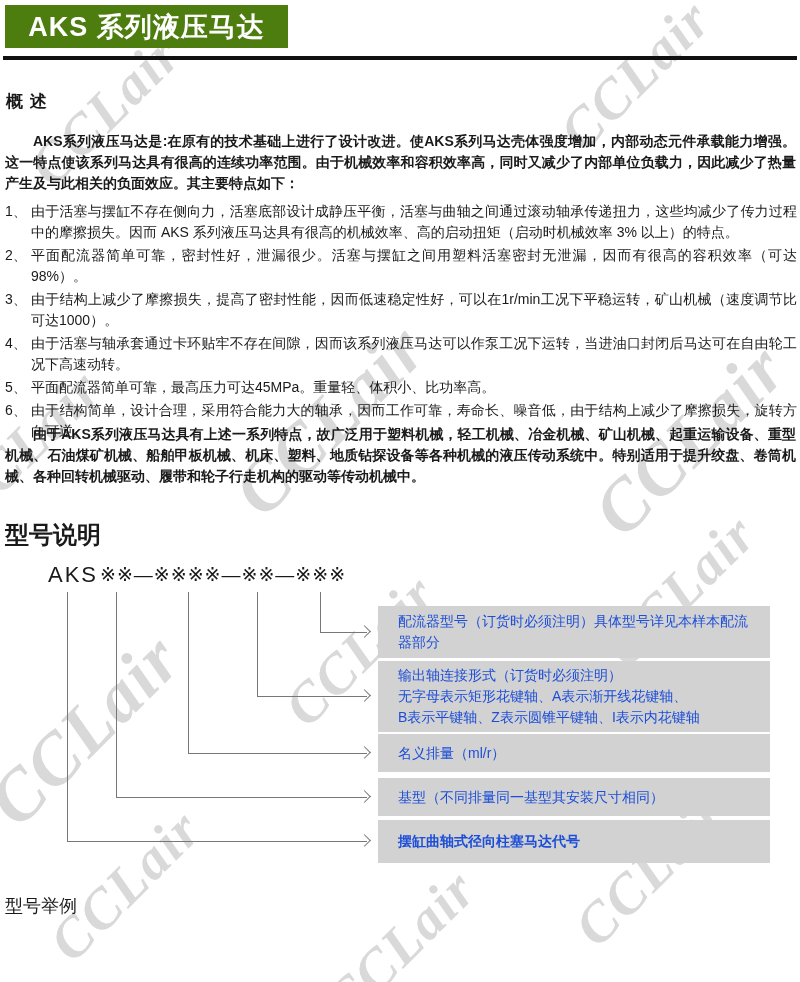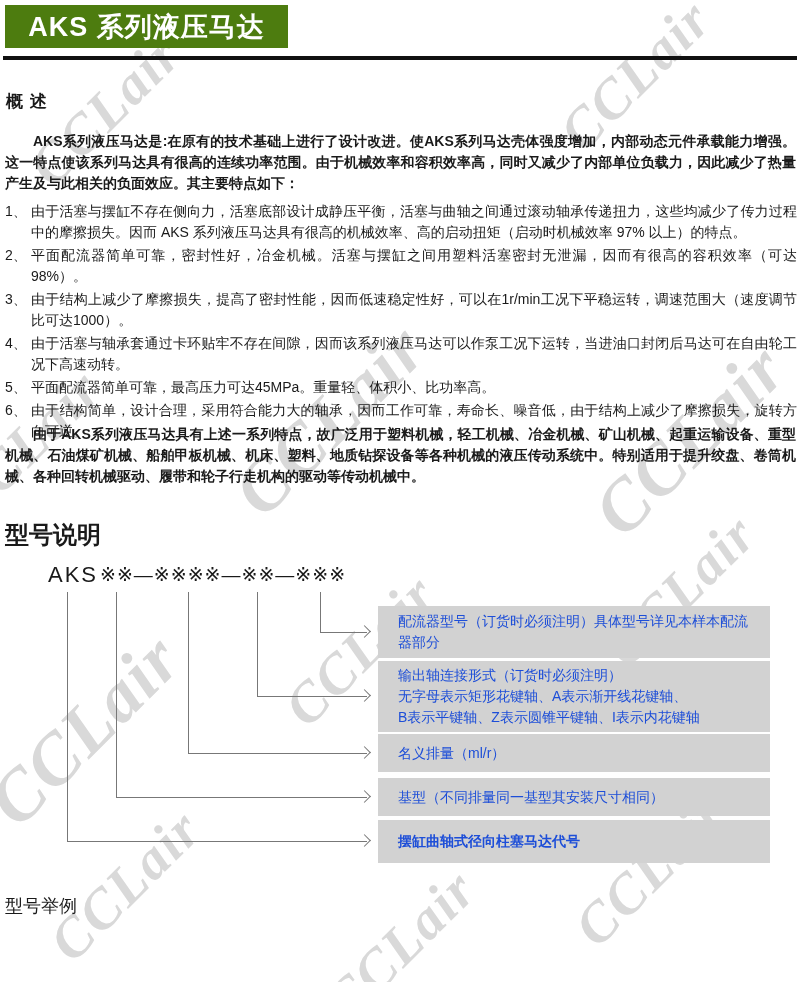--- a/index.html
+++ b/index.html
@@ -91,29 +91,29 @@
 
     <div class="title-box">AKS 系列液压马达</div>
     <div class="rule"></div>
 
     <div class="h-overview">概 述</div>
     <div class="para p-intro">AKS系列液压马达是:在原有的技术基础上进行了设计改进。使AKS系列马达壳体强度增加，内部动态元件承载能力增强。这一特点使该系列马达具有很高的连续功率范围。由于机械效率和容积效率高，同时又减少了内部单位负载力，因此减少了热量产生及与此相关的负面效应。其主要特点如下：</div>
 
     <div class="features">
       <div class="feat">
         <span class="num">1、</span>
-        <span class="txt">由于活塞与摆缸不存在侧向力，活塞底部设计成静压平衡，活塞与曲轴之间通过滚动轴承传递扭力，这些均减少了传力过程中的摩擦损失。因而 AKS 系列液压马达具有很高的机械效率、高的启动扭矩（启动时机械效率 97% 以上）的特点。</span>
+        <span class="txt">由于活塞与摆缸不存在侧向力，活塞底部设计成静压平衡，活塞与曲轴之间通过滚动轴承传递扭力，这些均减少了传力过程中的摩擦损失。因而 AKS 系列液压马达具有很高的机械效率、高的启动扭矩（启动时机械效率 3% 以上）的特点。</span>
       </div>
       <div class="feat">
         <span class="num">2、</span>
-        <span class="txt">平面配流器简单可靠，密封性好，冶金机械。活塞与摆缸之间用塑料活塞密封无泄漏，因而有很高的容积效率（可达98%）。</span>
+        <span class="txt">平面配流器简单可靠，密封性好，泄漏很少。活塞与摆缸之间用塑料活塞密封无泄漏，因而有很高的容积效率（可达98%）。</span>
       </div>
       <div class="feat">
         <span class="num">3、</span>
-        <span class="txt">由于结构上减少了摩擦损失，提高了密封性能，因而低速稳定性好，可以在1r/min工况下平稳运转，调速范围大（速度调节比可达1000）。</span>
+        <span class="txt">由于结构上减少了摩擦损失，提高了密封性能，因而低速稳定性好，可以在1r/min工况下平稳运转，矿山机械（速度调节比可达1000）。</span>
       </div>
       <div class="feat">
         <span class="num">4、</span>
         <span class="txt">由于活塞与轴承套通过卡环贴牢不存在间隙，因而该系列液压马达可以作泵工况下运转，当进油口封闭后马达可在自由轮工况下高速动转。</span>
       </div>
       <div class="feat">
         <span class="num">5、</span>
         <span class="txt">平面配流器简单可靠，最高压力可达45MPa。重量轻、体积小、比功率高。</span>
       </div>
       <div class="feat">

